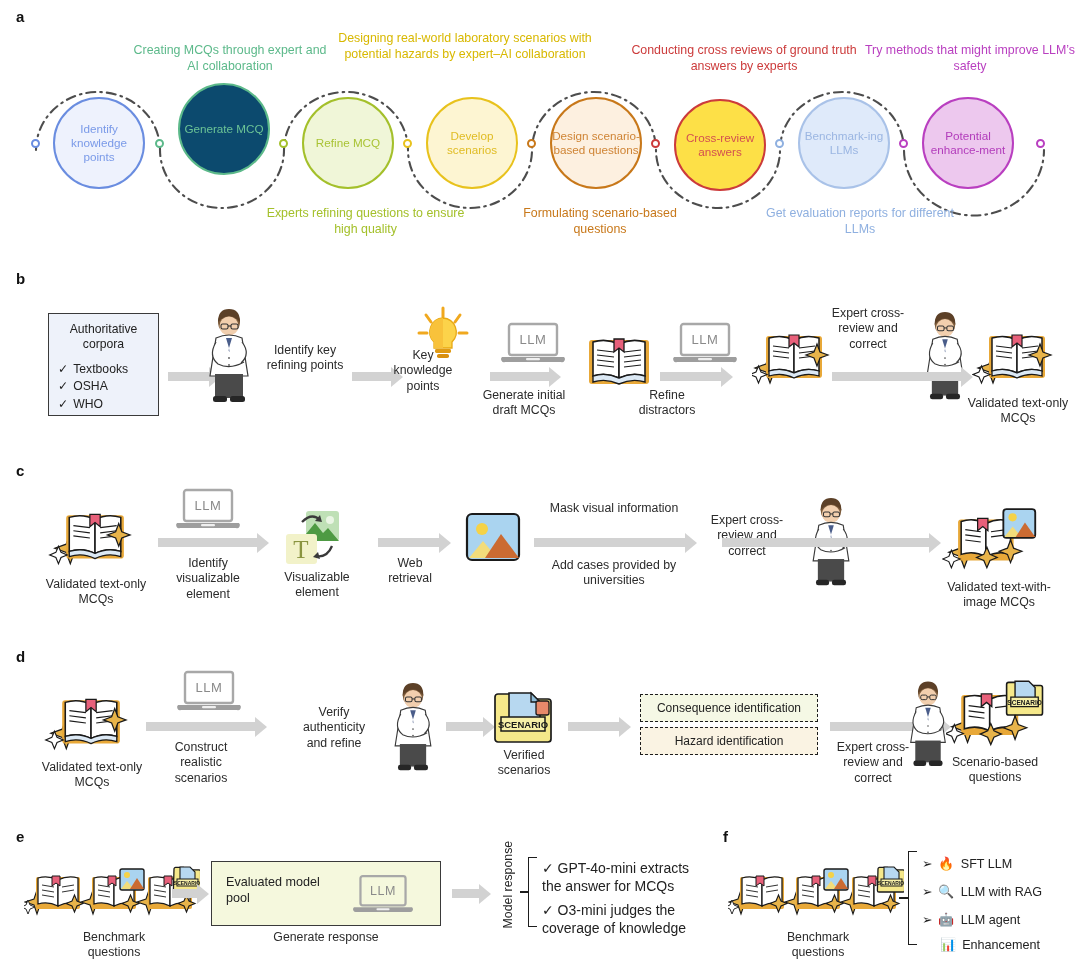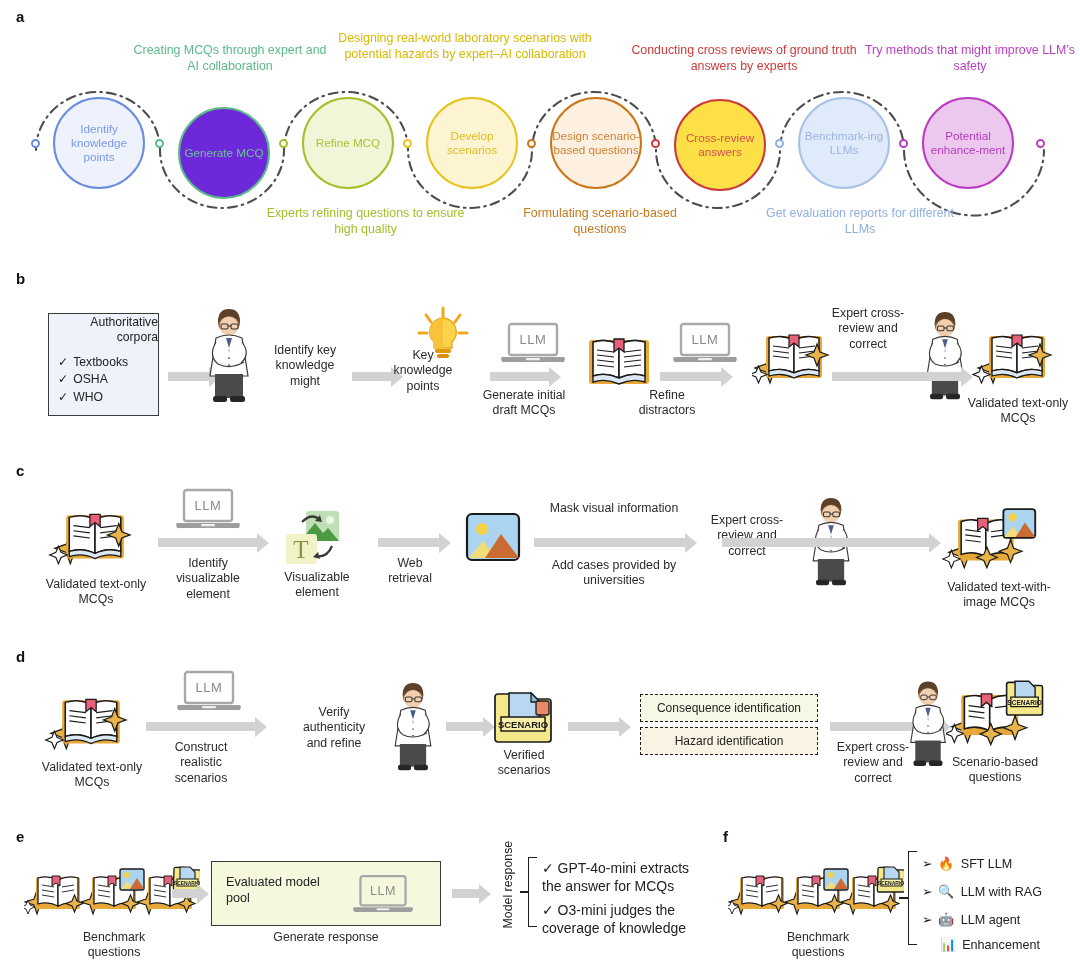--- a/index.html
+++ b/index.html
@@ -22,21 +22,21 @@
   
   .arrow{position:absolute;height:9px;background:#d2d2d2;}
   .arrow:after{content:"";position:absolute;right:-11px;top:-5.5px;
       border-left:12px solid #d2d2d2;border-top:10px solid transparent;
       border-bottom:10px solid transparent;}
 
   
   .box{position:absolute;box-sizing:border-box;}
   #corpora-box{left:48px;top:313px;width:111px;height:103px;background:#eef2fa;
       border:1.4px solid #3a3a3a;}
-  #corpora-box .ttl{font-size:12.2px;text-align:right;line-height:1.25;padding-top:1px;}
+  #corpora-box .ttl{font-size:12.2px;text-align:center;line-height:1.25;padding-top:8px;}
   #corpora-box ul{list-style:none;margin:8px 0 0 9px;padding:0;font-size:12.2px;line-height:1.45;}
   #corpora-box li:before{content:"\2713";margin-right:5px;}
 
   #evalbox{left:211px;top:861px;width:230px;height:65px;background:#f5f8dd;
       border:1.4px solid #3a3a3a;}
   .dashbox{position:absolute;border:1.7px dashed #1d1d1d;box-sizing:border-box;
       display:flex;align-items:center;justify-content:center;font-size:12px;}
   #cons-box{left:640px;top:694px;width:178px;height:28px;background:#f5f8e5;}
   #haz-box{left:640px;top:727px;width:178px;height:28px;background:#faf3e3;}
 
@@ -62,21 +62,21 @@
   </svg>
 
   <div class="node-cap abs" style="left:130px;top:42px;width:200px;color:#5cb98a;">Creating MCQs through expert and AI collaboration</div>
   <div class="node-cap abs" style="left:320px;top:30px;width:290px;color:#d8b800;">Designing real-world laboratory scenarios with potential hazards by expert–AI collaboration</div>
   <div class="node-cap abs" style="left:614px;top:42px;width:260px;color:#cc3b3b;">Conducting cross reviews of ground truth answers by experts</div>
   <div class="node-cap abs" style="left:862px;top:42px;width:216px;color:#b93fc0;">Try methods that might improve LLM’s safety</div>
 
   <div class="circ" style="left:53px;top:97px;width:92px;height:92px;border-color:#6a8de0;background:#eef2fd;color:#7a9ae8;">
     <span>Identify knowledge points</span>
   </div>
-  <div class="circ" style="left:178px;top:107px;width:92px;height:92px;border-color:#5cb98a;background:#6d28d9;color:#6cc496;">
+  <div class="circ" style="left:178px;top:83px;width:92px;height:92px;border-color:#5cb98a;background:#0c4a6e;color:#6cc496;">
     <span>Generate MCQ</span>
   </div>
   <div class="circ" style="left:302px;top:97px;width:92px;height:92px;border-color:#a4c02b;background:#f0f6d8;color:#a9c335;">
     <span>Refine MCQ</span>
   </div>
   <div class="circ" style="left:426px;top:97px;width:92px;height:92px;border-color:#e8c21d;background:#fdf5d2;color:#e0bc24;">
     <span>Develop scenarios</span>
   </div>
   <div class="circ" style="left:550px;top:97px;width:92px;height:92px;border-color:#c8781a;background:#fdf0e0;color:#cf8435;">
     <span>Design scenario-based questions</span>
@@ -131,21 +131,21 @@
   <path d="M33 40 l2 14 l-2 3 l-2 -3z" fill="#4a5d8a"></path>
   <path d="M20 34 q-8 14 2 22 q12 6 26 -2" fill="#fff" stroke="#3a3a3a" stroke-width="1.2"></path>
   <path d="M46 34 q9 12 -1 21" fill="#fff" stroke="#3a3a3a" stroke-width="1.2"></path>
   <circle cx="33" cy="50" r="0.9" fill="#555"></circle>
     <circle cx="33" cy="57" r="0.9" fill="#555"></circle>
   <rect x="19" y="66" width="28" height="24" fill="#4a4a4a"></rect>
   <rect x="17" y="88" width="14" height="6" rx="2.5" fill="#262626"></rect>
   <rect x="34" y="88" width="15" height="6" rx="2.5" fill="#262626"></rect>
 </svg>
 
-<div class="flowtext abs" style="left:262px;top:343px;width:86px;">Identify key knowledge might</div>
+<div class="flowtext abs" style="left:262px;top:343px;width:86px;">Identify key refining points</div>
 <div class="arrow" style="left:352px;top:372px;width:40px;"></div>
 
 <svg class="abs" style="left:416px;top:306px;" width="54" height="58" viewBox="0 0 54 58">
   <g stroke="#f0a81e" stroke-width="3" stroke-linecap="round">
     <line x1="27" y1="2" x2="27" y2="11"></line>
       <line x1="10" y1="9" x2="15" y2="16"></line>
     <line x1="44" y1="9" x2="39" y2="16"></line>
       <line x1="3" y1="27" x2="11" y2="27"></line>
     <line x1="51" y1="27" x2="43" y2="27"></line>
   </g>

